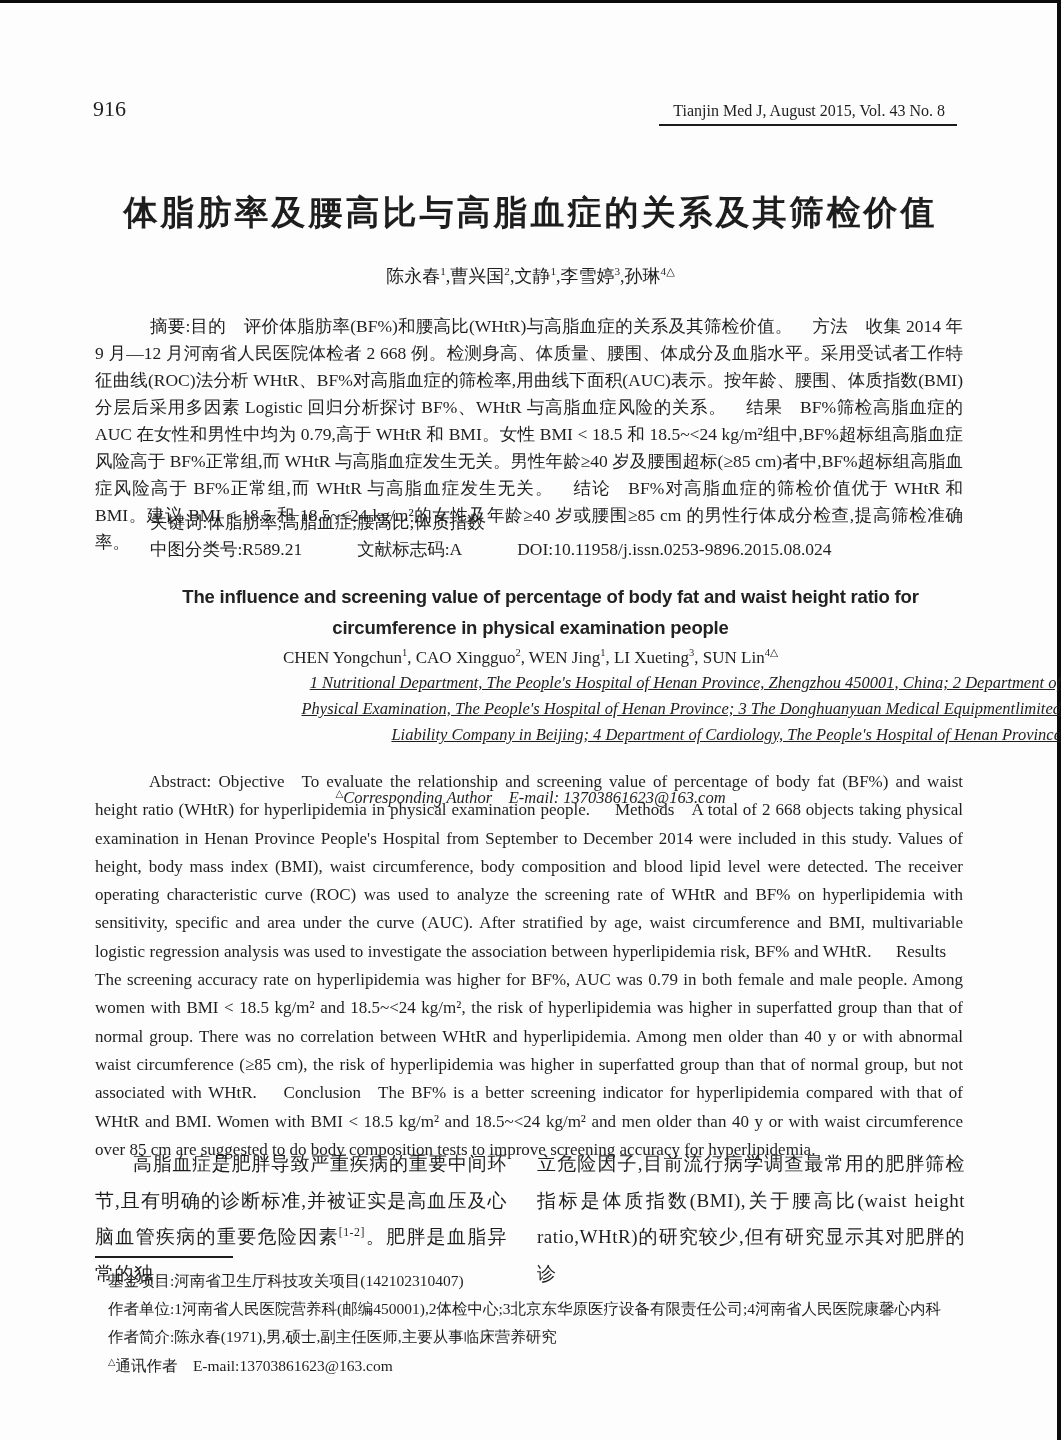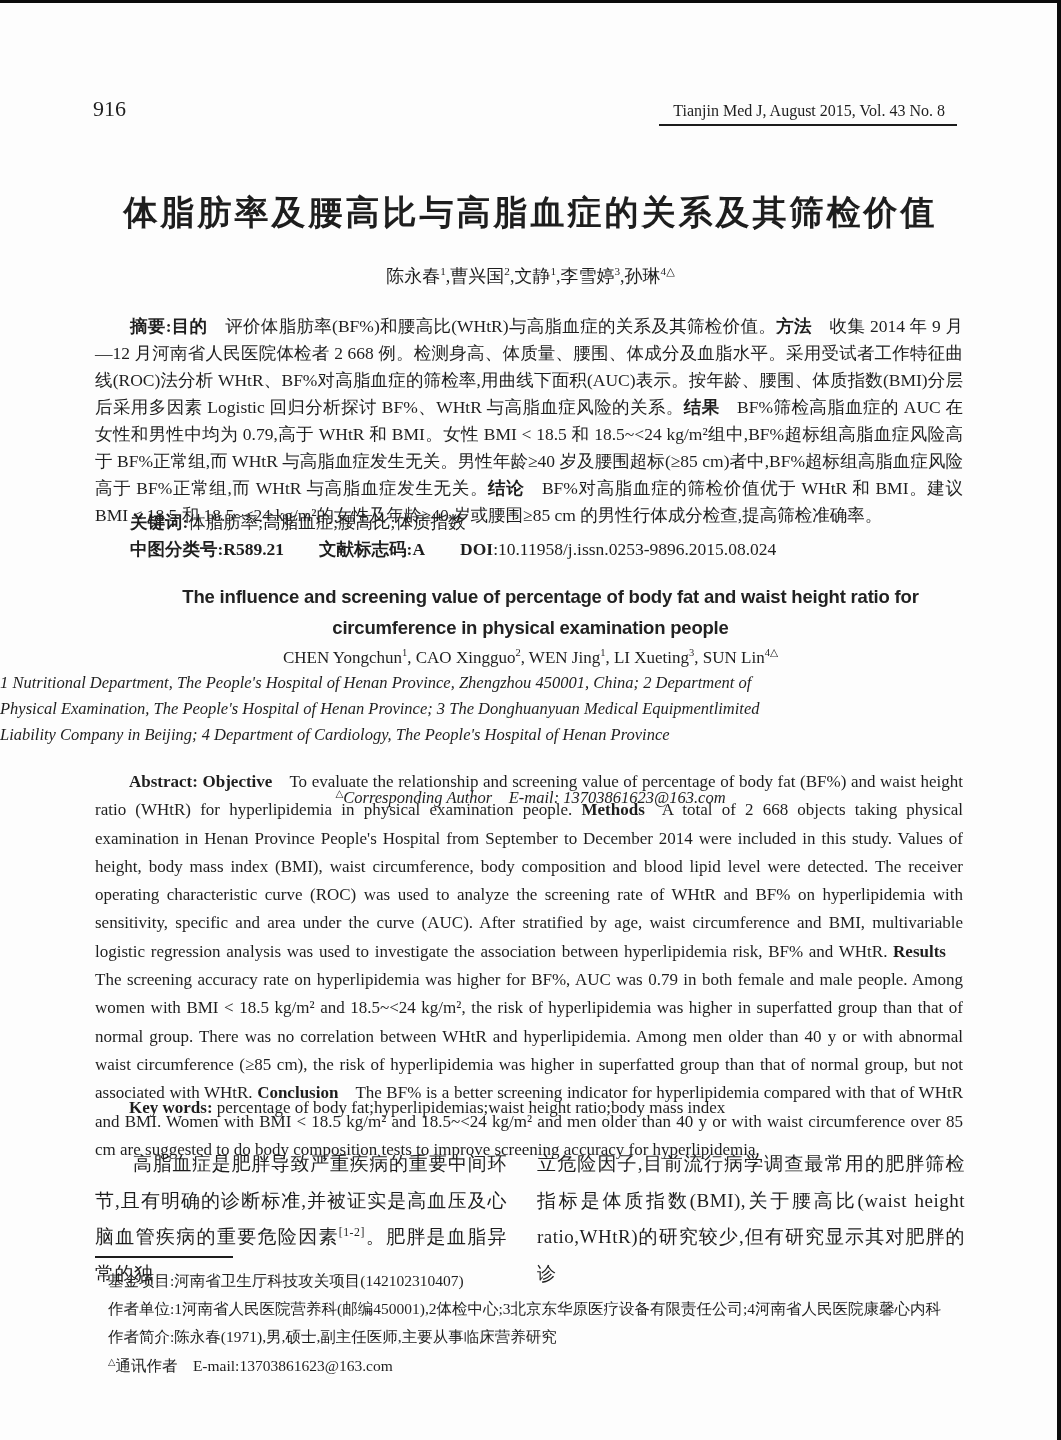--- a/index.html
+++ b/index.html
@@ -19,33 +19,33 @@
   .authors-zh{position:absolute;left:0;top:264px;width:100%;text-align:center;font-size:18px;}
   .abstract-zh{position:absolute;left:95px;top:313px;width:868px;font-size:17.5px;
     line-height:27px;text-align:justify;text-indent:2em;}
   .kw-zh{position:absolute;left:95px;top:510px;width:868px;font-size:17.5px;text-indent:2em;}
   .clc{position:absolute;left:95px;top:537px;width:868px;font-size:17.5px;text-indent:2em;}
   .title-en{position:absolute;left:0;width:100%;text-align:center;
     font-family:"Liberation Sans","DejaVu Sans",sans-serif;font-size:18.5px;font-weight:bold;
     letter-spacing:-0.2px;color:#222;}
   .t1{top:586px;padding-left:20px;} .t2{top:617px;}
   .authors-en{position:absolute;left:0;top:648px;width:100%;text-align:center;font-size:17px;}
-  .affil{position:absolute;left:0;width:100%;text-align:left;font-style:italic;font-size:16.5px;}
+  .affil{position:absolute;left:0;width:100%;text-align:right;font-style:italic;font-size:16.5px;text-decoration:underline;}
   .a1{top:673px;} .a2{top:699px;} .a3{top:725px;}
   .corr{position:absolute;left:0;top:788px;width:100%;text-align:center;font-style:italic;font-size:16.5px;}
   .abstract-en{position:absolute;left:95px;top:768px;width:868px;font-size:17px;
     line-height:28.3px;text-align:justify;text-indent:2em;}
   .kw-en{position:absolute;left:95px;top:1098px;width:868px;font-size:17px;text-indent:2em;}
   .body-cols{position:absolute;left:95px;top:1146px;width:870px;display:flex;gap:30px;align-items:center;}
   .col{font-size:19px;line-height:36.5px;letter-spacing:0.5px;text-align:justify;}
   .col-left{width:412px;text-indent:2em;}
   .col-right{width:428px;}
   .foot-rule{position:absolute;left:95px;top:1256px;width:138px;height:2px;background:#1c1c1c;}
   .footnotes{position:absolute;left:108px;top:1267px;width:858px;font-size:15.5px;line-height:28.2px;}
-  .b{font-weight:bold;}
+  .b{font-weight:normal;margin-left:20px;}
   sup{font-size:0.62em;line-height:0;}
 </style>
 </head>
 <body>
 
 <div class="page">
   <div class="border-top"></div>
   <div class="border-right"></div>
 
   <div class="pagenum">916</div>
@@ -60,21 +60,20 @@
 
   <div class="title-en t1">The influence and screening value of percentage of body fat and waist height ratio for</div>
   <div class="title-en t2">circumference in physical examination people</div>
   <div class="authors-en"><span>CHEN Yongchun</span><sup>1</sup><span>, CAO Xingguo</span><sup>2</sup><span>, WEN Jing</span><sup>1</sup><span>, LI Xueting</span><sup>3</sup><span>, SUN Lin</span><sup>4△</sup></div>
   <div class="affil a1">1 Nutritional Department, The People's Hospital of Henan Province, Zhengzhou 450001, China; 2 Department of</div>
   <div class="affil a2">Physical Examination, The People's Hospital of Henan Province; 3 The Donghuanyuan Medical Equipmentlimited</div>
   <div class="affil a3">Liability Company in Beijing; 4 Department of Cardiology, The People's Hospital of Henan Province</div>
   <div class="corr"><sup>△</sup><span>Corresponding Author E-mail: 13703861623@163.com</span></div>
 
   <div class="abstract-en"><span class="b">Abstract: Objective</span><span> To evaluate the relationship and screening value of percentage of body fat (BF%) and waist height ratio (WHtR) for hyperlipidemia in physical examination people. </span><span class="b">Methods</span><span> A total of 2 668 objects taking physical examination in Henan Province People's Hospital from September to December 2014 were included in this study. Values of height, body mass index (BMI), waist circumference, body composition and blood lipid level were detected. The receiver operating characteristic curve (ROC) was used to analyze the screening rate of WHtR and BF% on hyperlipidemia with sensitivity, specific and area under the curve (AUC). After stratified by age, waist circumference and BMI, multivariable logistic regression analysis was used to investigate the association between hyperlipidemia risk, BF% and WHtR. </span><span class="b">Results</span><span> The screening accuracy rate on hyperlipidemia was higher for BF%, AUC was 0.79 in both female and male people. Among women with BMI &lt; 18.5 kg/m² and 18.5~&lt;24 kg/m², the risk of hyperlipidemia was higher in superfatted group than that of normal group. There was no correlation between WHtR and hyperlipidemia. Among men older than 40 y or with abnormal waist circumference (≥85 cm), the risk of hyperlipidemia was higher in superfatted group than that of normal group, but not associated with WHtR. </span><span class="b">Conclusion</span><span> The BF% is a better screening indicator for hyperlipidemia compared with that of WHtR and BMI. Women with BMI &lt; 18.5 kg/m² and 18.5~&lt;24 kg/m² and men older than 40 y or with waist circumference over 85 cm are suggested to do body composition tests to improve screening accuracy for hyperlipidemia.</span></div>
-  <div class="kw-en"><span class="b">Key words:</span><span> percentage of body fat;hyperlipidemias;waist height ratio;body mass index</span></div>
 
   <div class="body-cols">
     <div class="col col-left"><span>高脂血症是肥胖导致严重疾病的重要中间环节,且有明确的诊断标准,并被证实是高血压及心脑血管疾病的重要危险因素</span><sup>[1-2]</sup><span>。肥胖是血脂异常的独</span></div>
     <div class="col col-right"><span>立危险因子,目前流行病学调查最常用的肥胖筛检指标是体质指数(BMI),关于腰高比(waist height ratio,WHtR)的研究较少,但有研究显示其对肥胖的诊</span></div>
   </div>
 
   <div class="foot-rule"></div>
   <div class="footnotes">
     <div><span>基金项目:河南省卫生厅科技攻关项目(142102310407)</span></div>
     <div><span>作者单位:1河南省人民医院营养科(邮编450001),2体检中心;3北京东华原医疗设备有限责任公司;4河南省人民医院康馨心内科</span></div>

